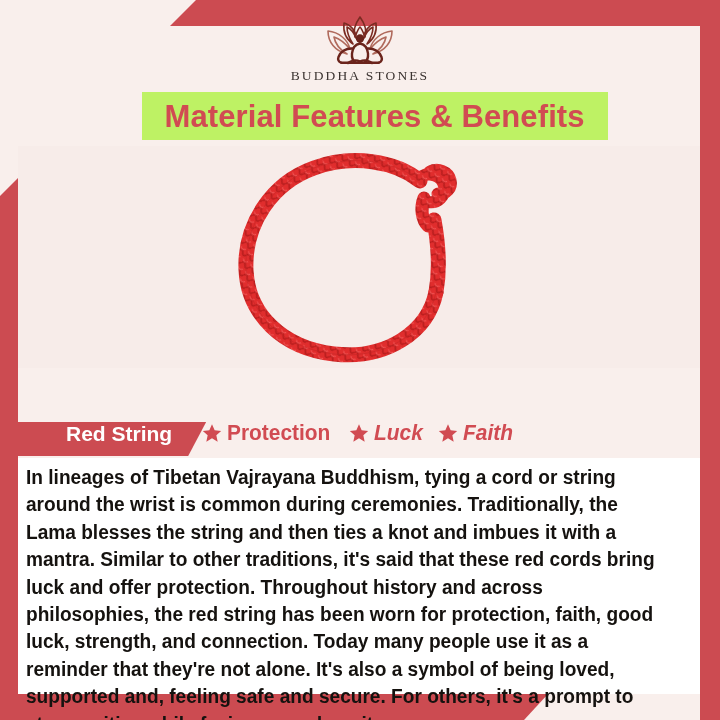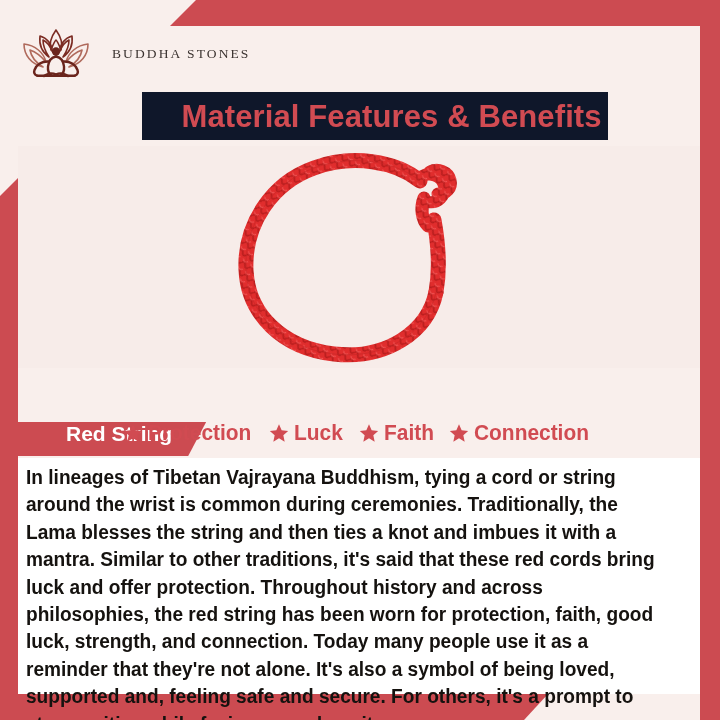--- a/index.html
+++ b/index.html
@@ -51,42 +51,42 @@
     clip-path: polygon(0 0, 548px 0, 524px 26px, 0 26px);
   }
 
   
   .logo-wrap {
     position: absolute;
     top: 14px; left: 0;
     width: 720px;
     height: 78px;
     display: flex;
-    flex-direction: row;
+    flex-direction: column;
     align-items: center;
     justify-content: flex-start;
   }
   .logo-mark { width: 112px; height: 52px; display:block; }
   .logo-text {
     margin-top: 2px;
     font-family: "Liberation Serif", serif;
     font-size: 13.5px;
     letter-spacing: 2.1px;
     color: #3b3330;
     white-space: nowrap;
   }
 
   .title-band {
     position: absolute;
     top: 92px; left: 142px;
     width: 466px; height: 48px;
-    background: #0f172a;
-    display: flex;
-    align-items: center;
-    justify-content: flex-end;
+    background: #bef264;
+    display: flex;
+    align-items: center;
+    justify-content: center;
   }
   .title-text {
     font-family: "Liberation Sans Narrow", "Liberation Sans", sans-serif;
     font-size: 32px;
     font-weight: bold;
     color: #d14b52;
     letter-spacing: 0.1px;
     white-space: nowrap;
     transform: scaleX(0.97);
   }
@@ -131,21 +131,21 @@
     display: flex;
     align-items: flex-start;
     justify-content: center;
     gap: 6px;
   }
   .kw {
     display: flex;
     align-items: center;
     gap: 5px;
   }
-  .kw + .kw { margin-left: 7px; }
+  .kw + .kw { margin-left: 7px; font-style: italic; }
   .kw-star { width: 20px; height: 20px; display: block; }
   .kw-label {
     font-family: "Liberation Sans Narrow", "Liberation Sans", sans-serif;
     font-size: 22px;
     font-weight: bold;
     color: #d14b52;
     white-space: nowrap;
     transform: scaleX(0.95);
     transform-origin: left center;
   }
@@ -250,26 +250,20 @@
     </div>
 
     <div class="kw">
       <svg class="kw-star" viewBox="0 0 24 24">
         <polygon points="12,1.5 15.2,8.6 23,9.5 17.2,14.7 18.8,22.4 12,18.4 5.2,22.4 6.8,14.7 1,9.5 8.8,8.6" fill="#d14b52"></polygon>
       </svg>
       <span class="kw-label">Faith</span>
     </div>
 
 
-    <div class="kw">
-      <svg class="kw-star" viewBox="0 0 24 24">
-        <polygon points="12,1.5 15.2,8.6 23,9.5 17.2,14.7 18.8,22.4 12,18.4 5.2,22.4 6.8,14.7 1,9.5 8.8,8.6" fill="#d14b52"></polygon>
-      </svg>
-      <span class="kw-label">Connection</span>
-    </div>
 
   </div>
 
   <div class="copy-block">
     <p class="copy-text">In lineages of Tibetan Vajrayana Buddhism, tying a cord or string around the wrist is common during ceremonies. Traditionally, the Lama blesses the string and then ties a knot and imbues it with a mantra. Similar to other traditions, it's said that these red cords bring luck and offer protection. Throughout history and across philosophies, the red string has been worn for protection, faith, good luck, strength, and connection. Today many people use it as a reminder that they're not alone. It's also a symbol of being loved, supported and, feeling safe and secure. For others, it's a prompt to stay positive while facing any adversity.</p>
   </div>
 
 </div>
 
 </body></html>

